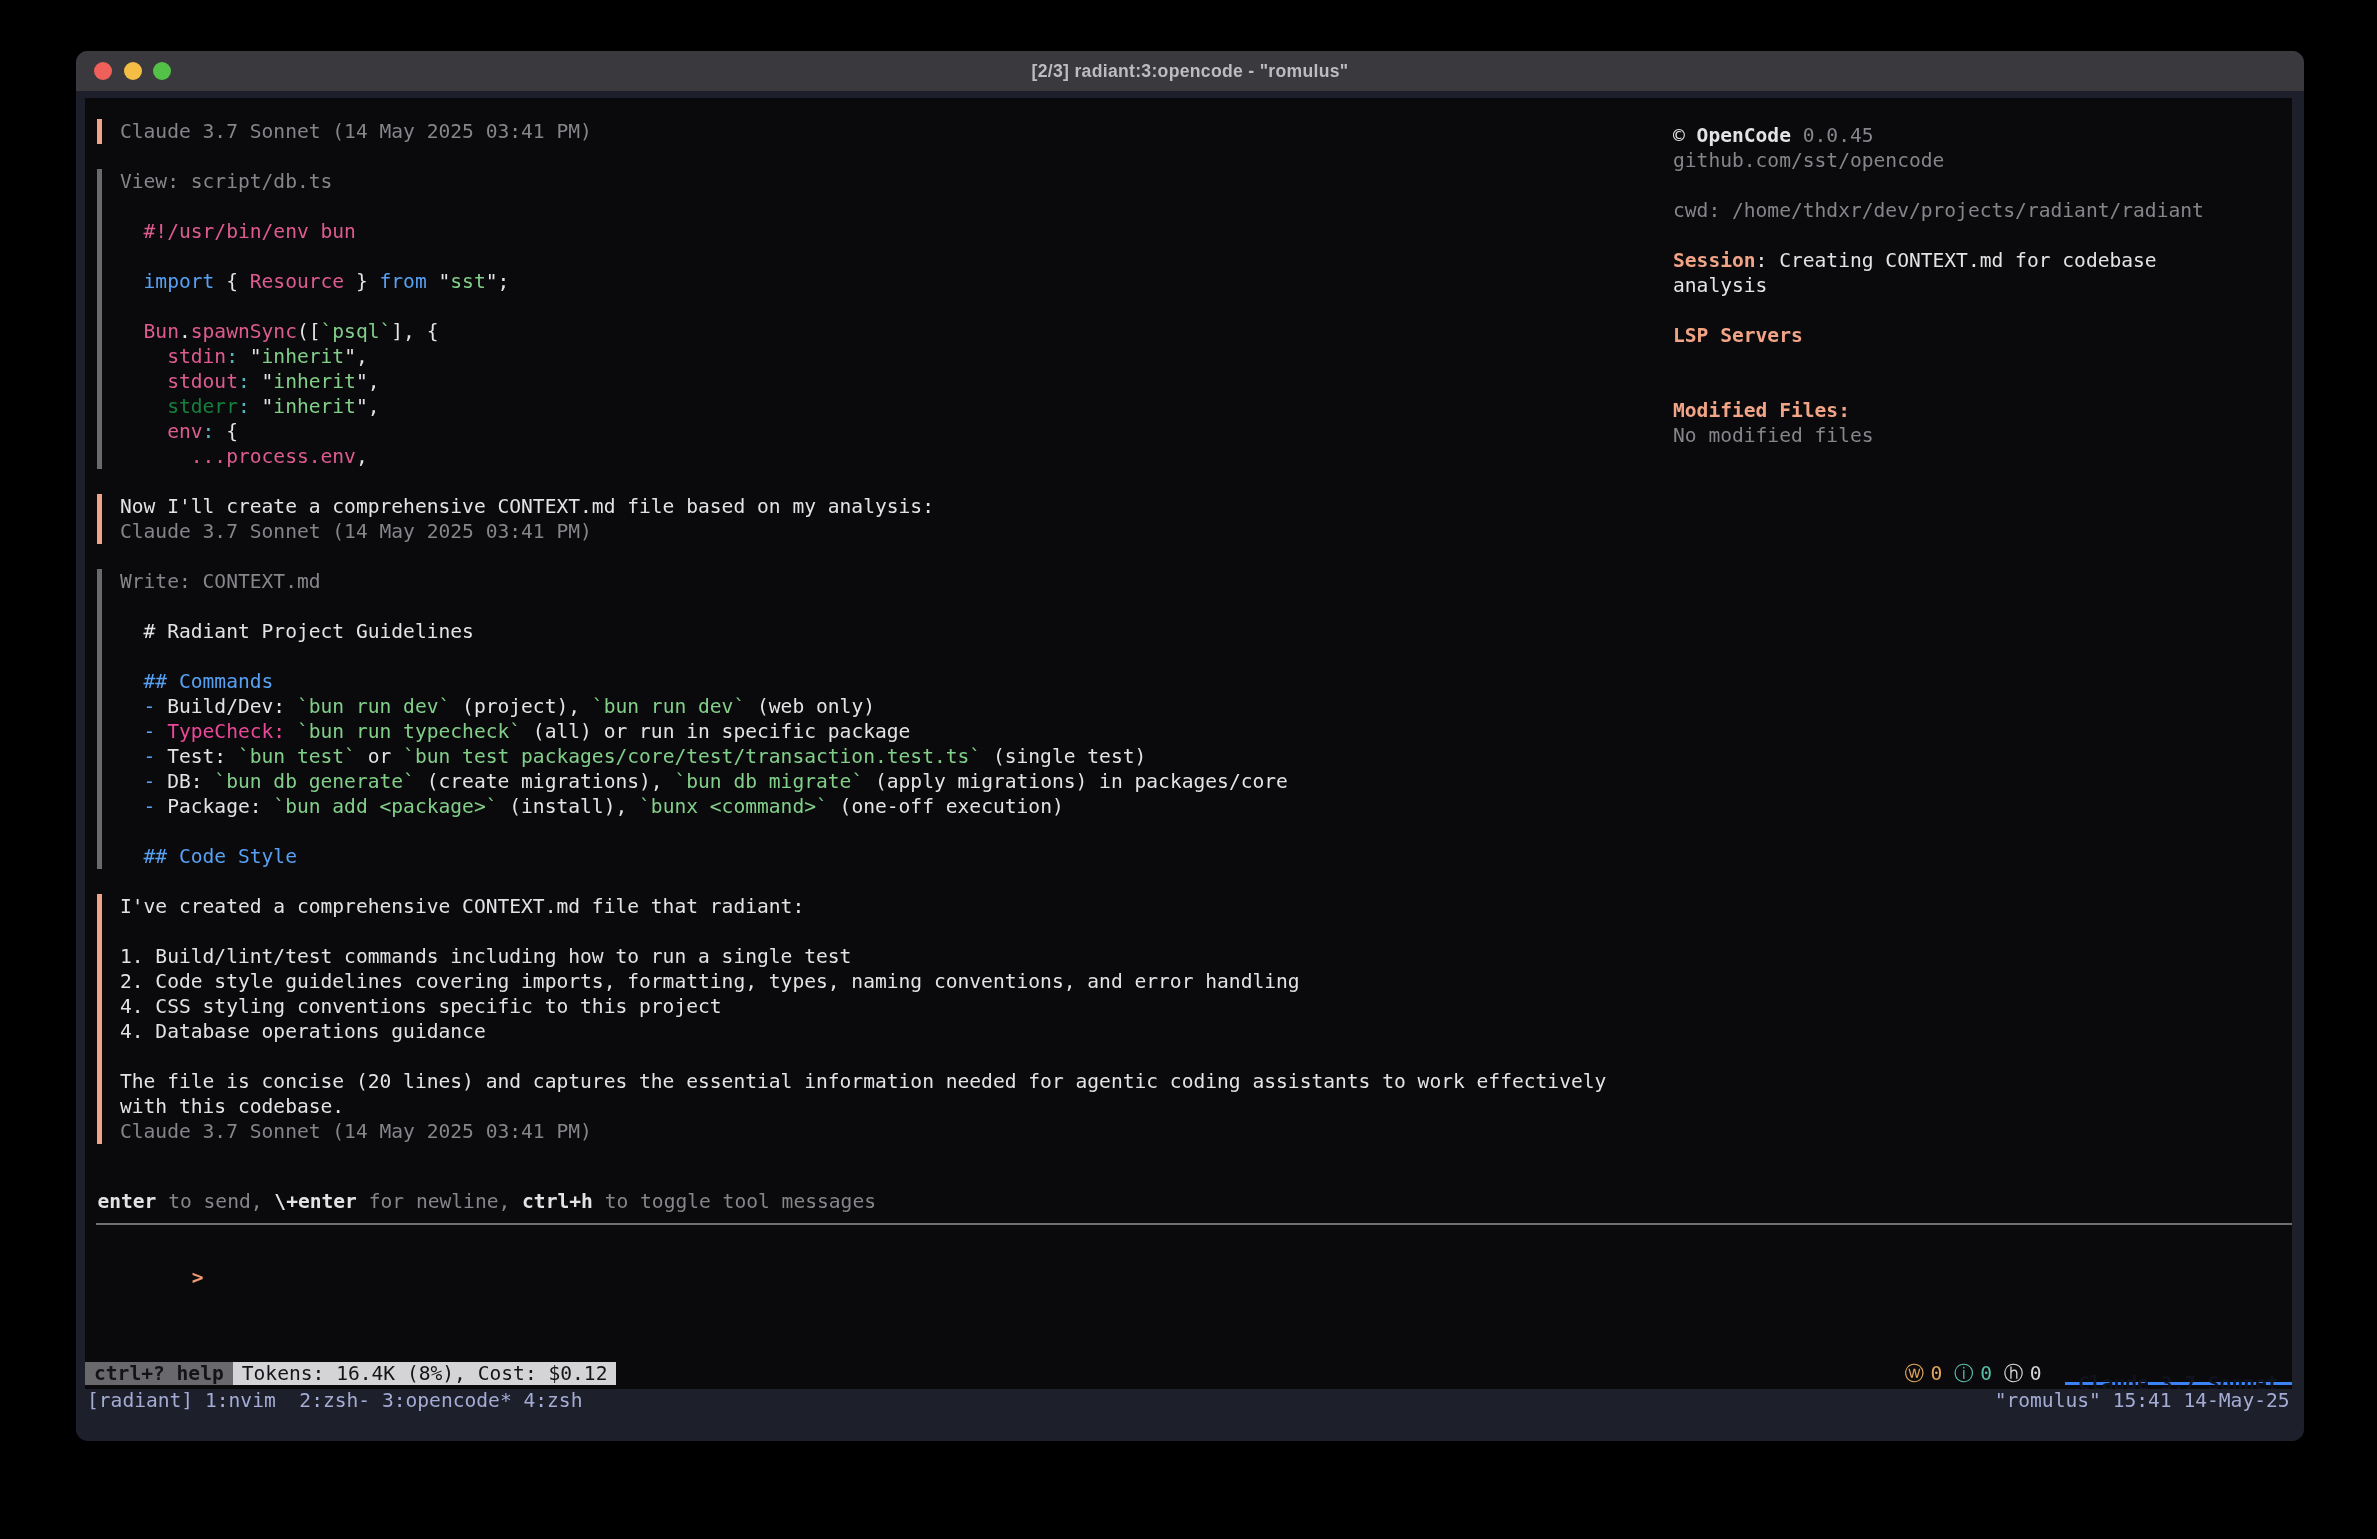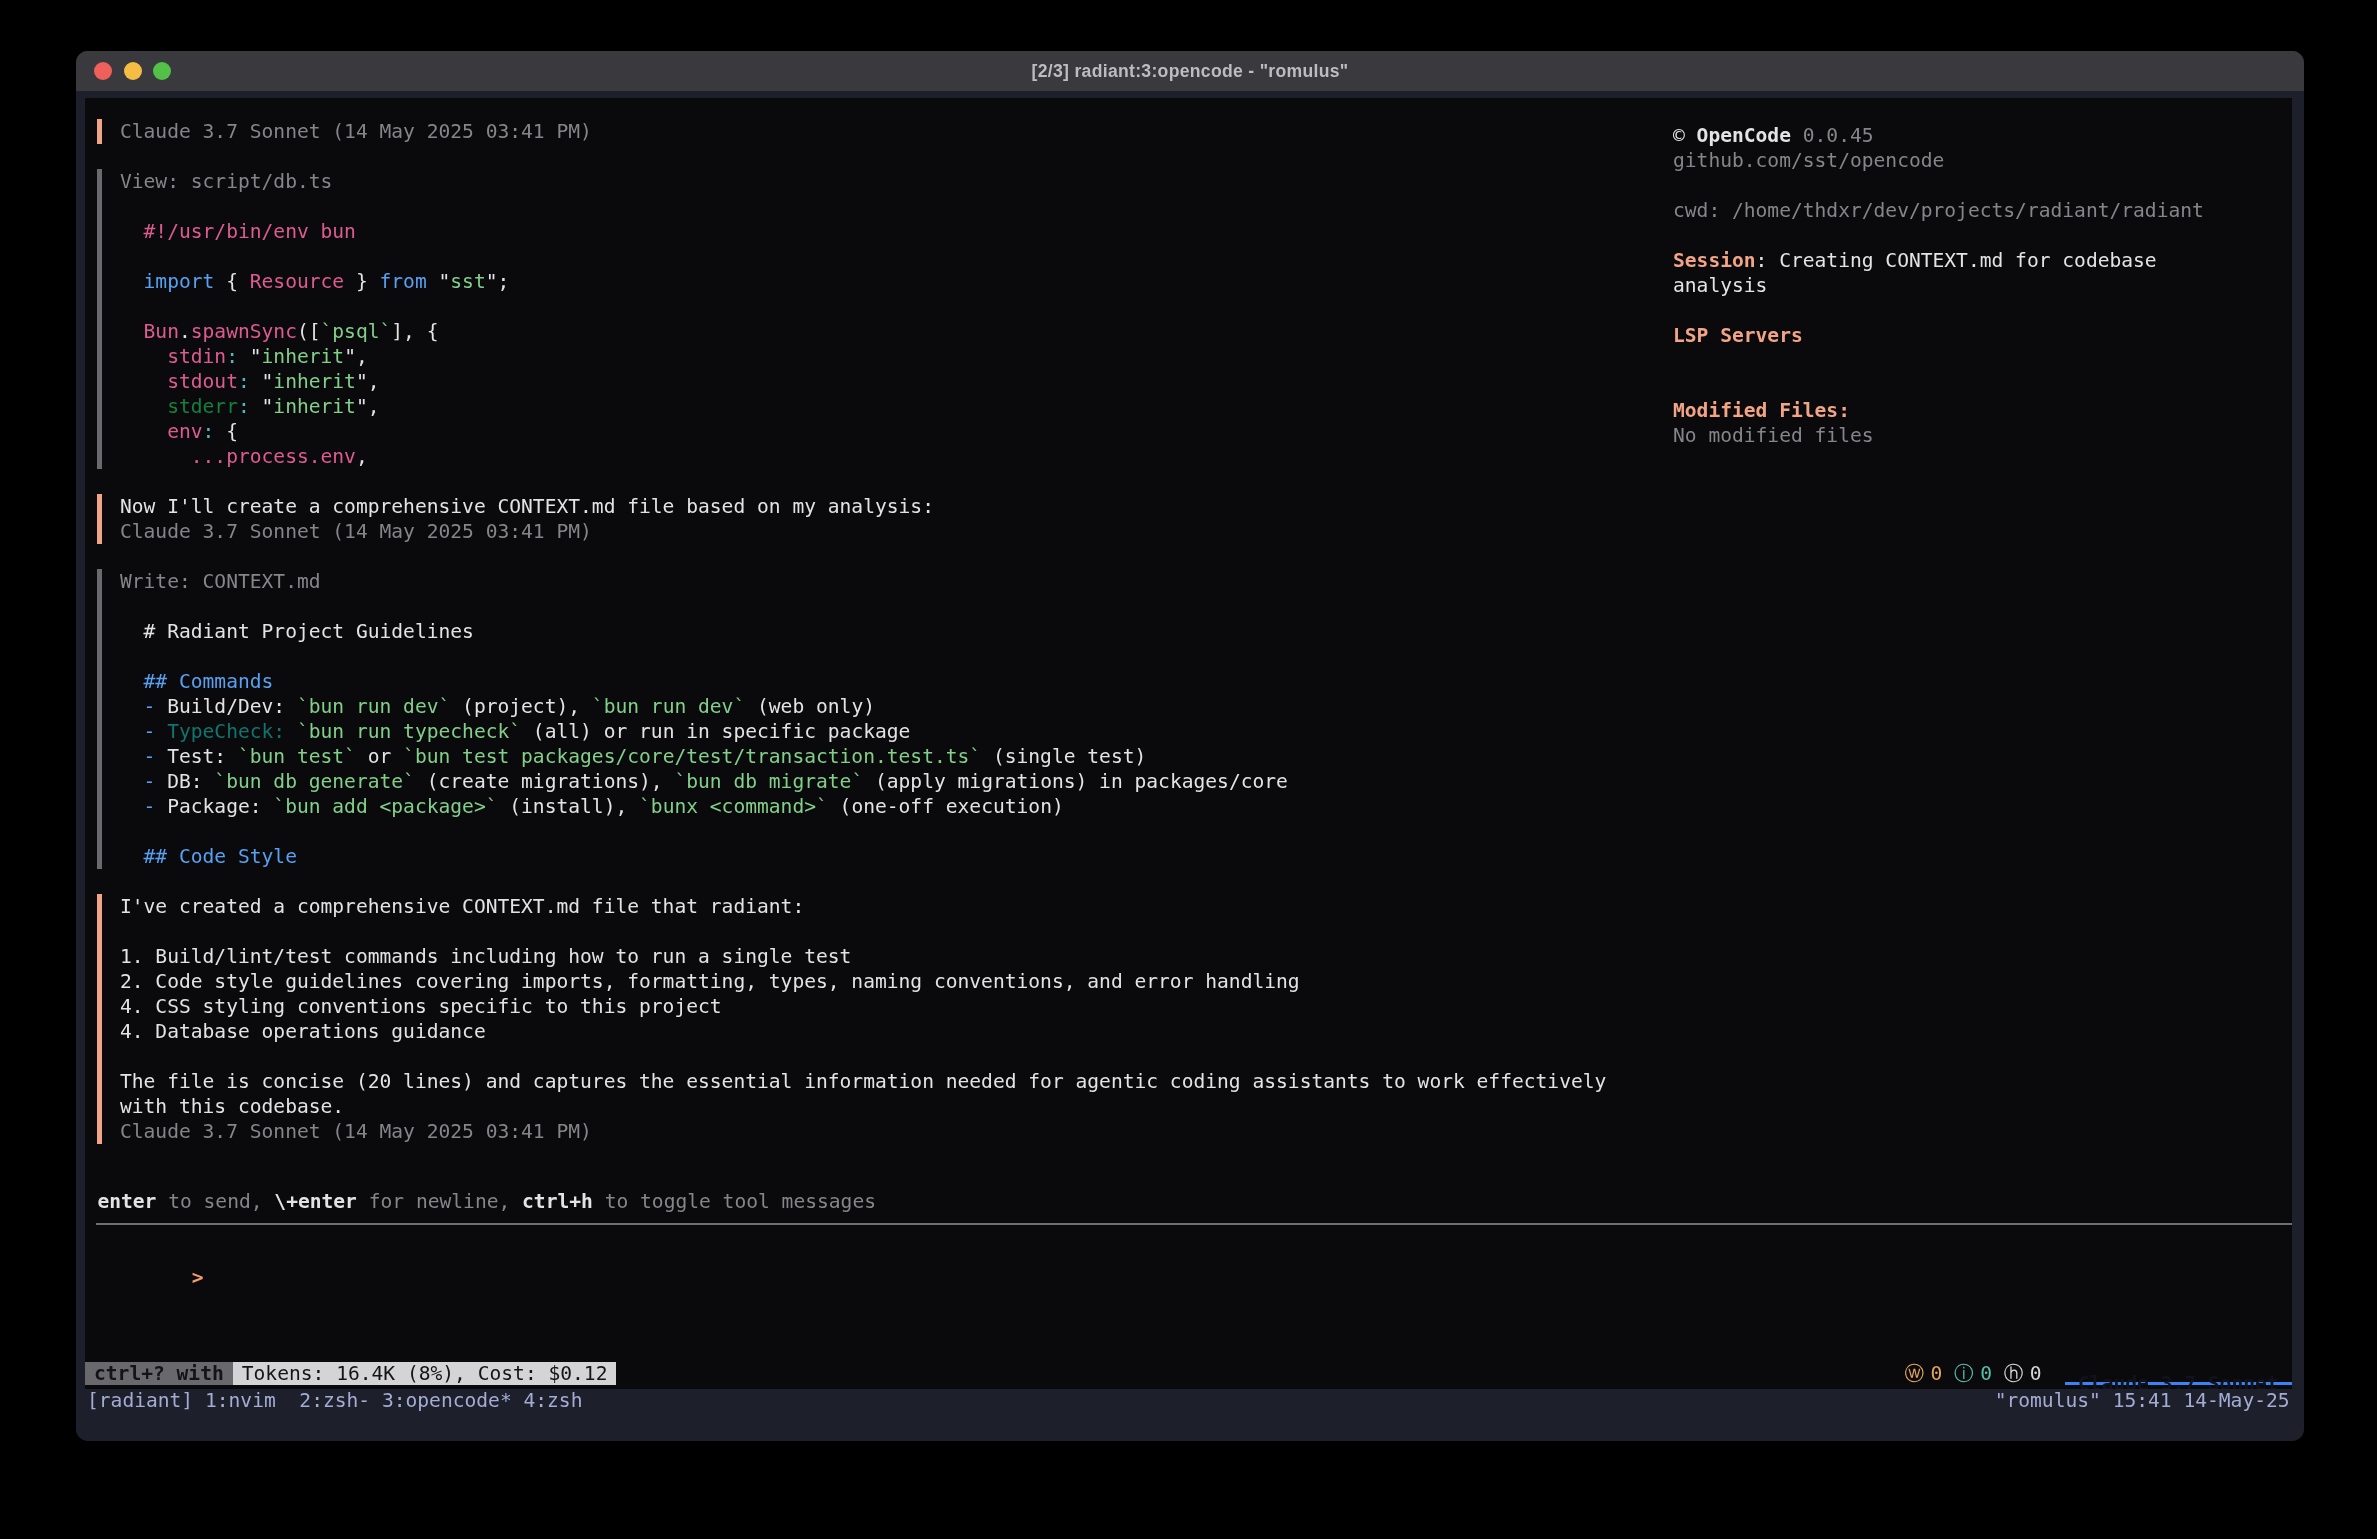--- a/index.html
+++ b/index.html
@@ -77,21 +77,21 @@
             <div class="line"><span style="color: rgb(227, 227, 229);">Now I'll create a comprehensive CONTEXT.md file based on my analysis:</span></div>
             <div class="line"><span style="color: rgb(133, 133, 138);">Claude 3.7 Sonnet (14 May 2025 03:41 PM)</span></div>
           </div>
           <div class="block" style="border-left-color: rgb(106, 106, 110);">
             <div class="line"><span style="color: rgb(133, 133, 138);">Write: CONTEXT.md</span></div>
             <div class="line"></div>
             <div class="line"><span style="color: rgb(227, 227, 229);">  # Radiant Project Guidelines</span></div>
             <div class="line"></div>
             <div class="line"><span style="color: rgb(87, 160, 242);">  ## Commands</span></div>
             <div class="line"><span style="color: rgb(227, 227, 229);">  </span><span style="color: rgb(87, 160, 242);">-</span><span style="color: rgb(227, 227, 229);"> Build/Dev: </span><span style="color: rgb(130, 207, 138);">`bun run dev`</span><span style="color: rgb(227, 227, 229);"> (project), </span><span style="color: rgb(130, 207, 138);">`bun run dev`</span><span style="color: rgb(227, 227, 229);"> (web only)</span></div>
-            <div class="line"><span style="color: rgb(227, 227, 229);">  </span><span style="color: rgb(87, 160, 242);">-</span><span style="color: #0f766e;"> TypeCheck: </span><span style="color: rgb(130, 207, 138);">`bun run typecheck`</span><span style="color: rgb(227, 227, 229);"> (all) or run in specific package</span></div>
+            <div class="line"><span style="color: rgb(227, 227, 229);">  </span><span style="color: rgb(87, 160, 242);">-</span><span style="color: #ec4899;"> TypeCheck: </span><span style="color: rgb(130, 207, 138);">`bun run typecheck`</span><span style="color: rgb(227, 227, 229);"> (all) or run in specific package</span></div>
             <div class="line"><span style="color: rgb(227, 227, 229);">  </span><span style="color: rgb(87, 160, 242);">-</span><span style="color: rgb(227, 227, 229);"> Test: </span><span style="color: rgb(130, 207, 138);">`bun test`</span><span style="color: rgb(227, 227, 229);"> or </span><span style="color: rgb(130, 207, 138);">`bun test packages/core/test/transaction.test.ts`</span><span style="color: rgb(227, 227, 229);"> (single test)</span></div>
             <div class="line"><span style="color: rgb(227, 227, 229);">  </span><span style="color: rgb(87, 160, 242);">-</span><span style="color: rgb(227, 227, 229);"> DB: </span><span style="color: rgb(130, 207, 138);">`bun db generate`</span><span style="color: rgb(227, 227, 229);"> (create migrations), </span><span style="color: rgb(130, 207, 138);">`bun db migrate`</span><span style="color: rgb(227, 227, 229);"> (apply migrations) in packages/core</span></div>
             <div class="line"><span style="color: rgb(227, 227, 229);">  </span><span style="color: rgb(87, 160, 242);">-</span><span style="color: rgb(227, 227, 229);"> Package: </span><span style="color: rgb(130, 207, 138);">`bun add &lt;package&gt;`</span><span style="color: rgb(227, 227, 229);"> (install), </span><span style="color: rgb(130, 207, 138);">`bunx &lt;command&gt;`</span><span style="color: rgb(227, 227, 229);"> (one-off execution)</span></div>
             <div class="line"></div>
             <div class="line"><span style="color: rgb(87, 160, 242);">  ## Code Style</span></div>
           </div>
           <div class="block" style="border-left-color: rgb(242, 164, 134);">
             <div class="line"><span style="color: rgb(227, 227, 229);">I've created a comprehensive CONTEXT.md file that radiant:</span></div>
             <div class="line"></div>
             <div class="line"><span style="color: rgb(227, 227, 229);">1. Build/lint/test commands including how to run a single test</span></div>
@@ -124,21 +124,21 @@
       <div class="hints" id="hints"><span style="color: rgb(227, 227, 229); font-weight: bold;">enter</span><span style="color: rgb(133, 133, 138);"> to send, </span><span style="color: rgb(227, 227, 229); font-weight: bold;">\+enter</span><span style="color: rgb(133, 133, 138);"> for newline, </span><span style="color: rgb(227, 227, 229); font-weight: bold;">ctrl+h</span><span style="color: rgb(133, 133, 138);"> to toggle tool messages</span></div>
 
       <div class="divider"></div>
 
       <div class="prompt-line">
         <span id="prompt-symbol" style="color: rgb(242, 154, 112);">&gt;</span>
       </div>
 
       <div class="statusbar">
         <div id="sb-left" style="display:flex;">
-            <div class="sb-seg" style="background: rgb(105, 105, 109); color: rgb(20, 20, 24); font-weight: bold;">ctrl+? with</div>
+            <div class="sb-seg" style="background: rgb(105, 105, 109); color: rgb(20, 20, 24); font-weight: bold;">ctrl+? help</div>
             <div class="sb-seg" style="background: rgb(212, 212, 214); color: rgb(20, 20, 24);">Tokens: 16.4K (8%), Cost: $0.12</div>
           </div>
         <div class="sb-spacer"></div>
         <div class="sb-diags" id="sb-diags">
             <div class="diag" style="color: rgb(225, 165, 94);">
               <span>ⓦ</span>
               <span>0</span>
             </div>
             <div class="diag" style="color: rgb(88, 191, 168);">
               <span>ⓘ</span>

